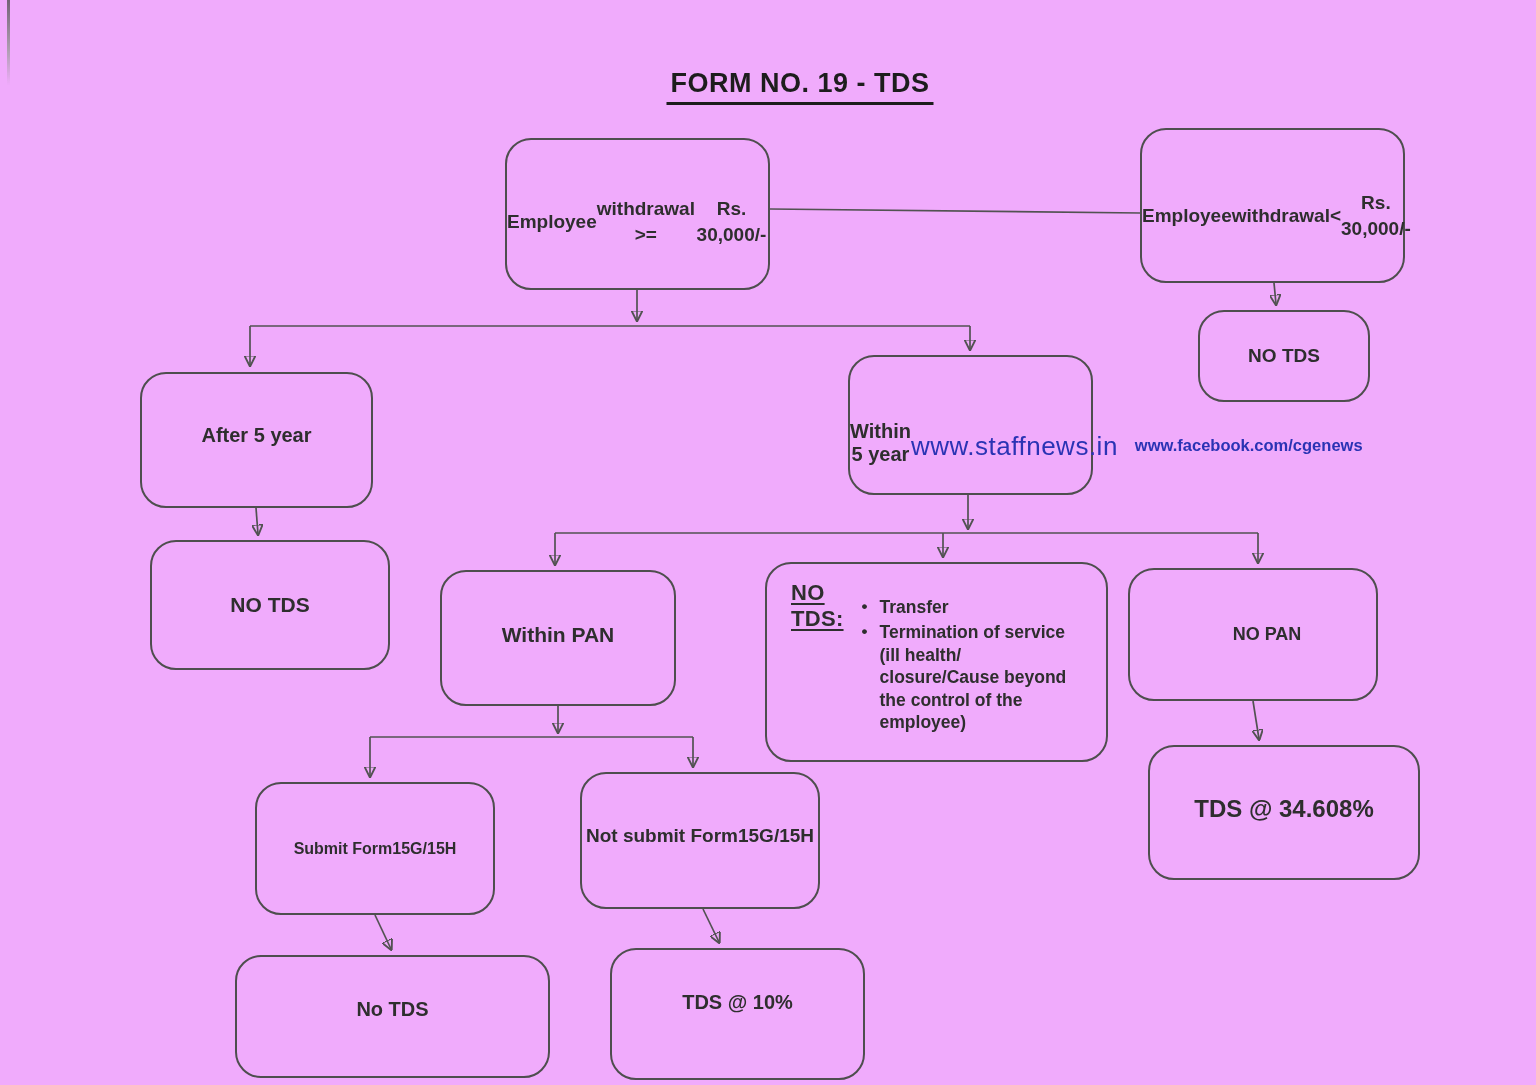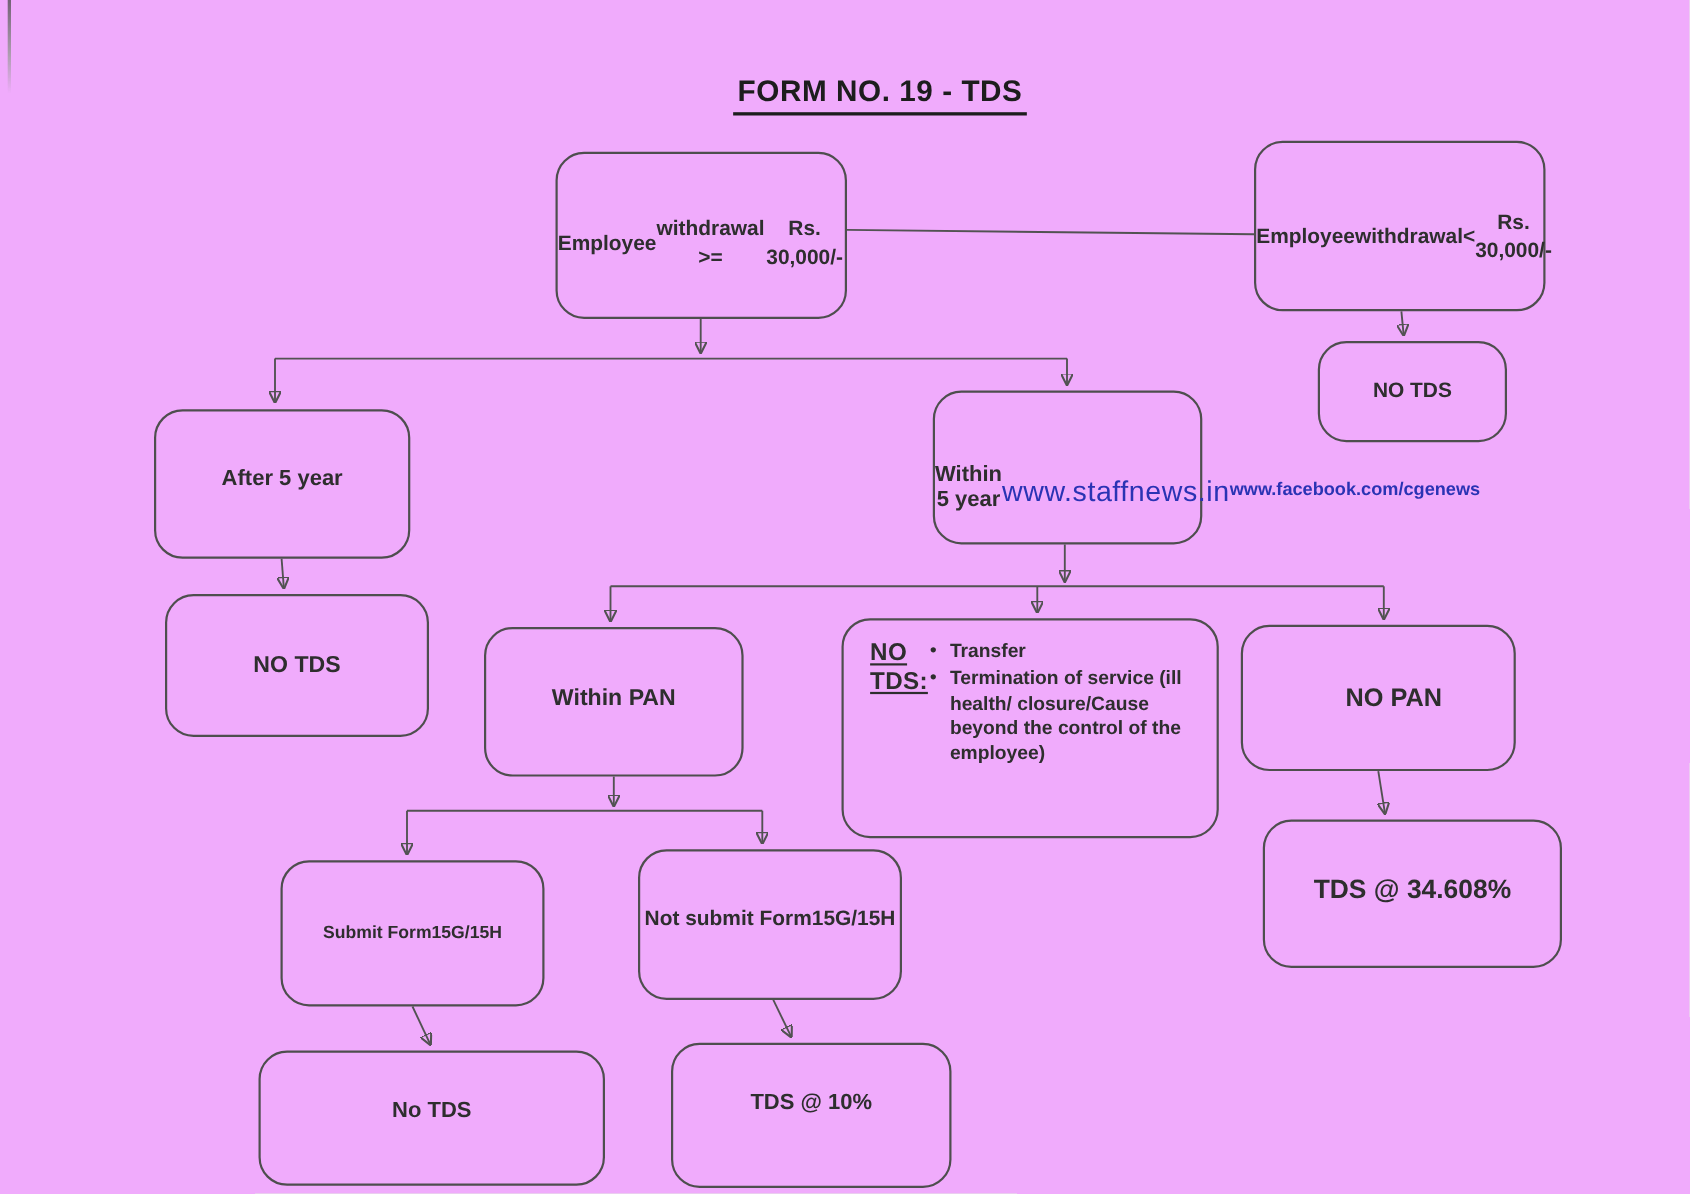--- a/index.html
+++ b/index.html
@@ -37,33 +37,33 @@
   .node .lbl{display:block;}
   .top-align{justify-content:flex-start;}
   .n-a{left:505px;top:138px;width:265px;height:152px;font-size:19px;line-height:1.35;padding-top:16px;}
   .n-b{left:1140px;top:128px;width:265px;height:155px;font-size:19px;line-height:1.35;padding-top:20px;}
   .n-c{left:1198px;top:310px;width:172px;height:92px;font-size:19px;}
   .n-d{left:140px;top:372px;width:233px;height:136px;font-size:20px;padding-bottom:10px;}
   .n-e{left:848px;top:355px;width:245px;height:140px;font-size:20px;padding-top:36px;justify-content:flex-start;}
   .n-f{left:150px;top:540px;width:240px;height:130px;font-size:21px;}
   .n-g{left:440px;top:570px;width:236px;height:136px;font-size:21px;padding-bottom:6px;}
   .n-h{left:765px;top:562px;width:343px;height:200px;align-items:flex-start;justify-content:flex-start;text-align:left;padding:16px 14px 0 24px;}
-  .n-i{left:1128px;top:568px;width:250px;height:133px;font-size:23px;padding-left:28px;}
+  .n-i{left:1128px;top:568px;width:250px;height:133px;font-size:18px;padding-left:28px;}
   .n-j{left:1148px;top:745px;width:272px;height:135px;font-size:24px;padding-bottom:8px;}
   .n-k{left:255px;top:782px;width:240px;height:133px;font-size:16px;line-height:1.85;}
   .n-l{left:580px;top:772px;width:240px;height:137px;font-size:19px;line-height:1.85;padding-bottom:10px;}
   .n-m{left:235px;top:955px;width:315px;height:123px;font-size:20px;padding-bottom:14px;}
   .n-n{left:610px;top:948px;width:255px;height:132px;font-size:20px;padding-bottom:24px;}
   .wm-site{font-size:26px;font-weight:400;letter-spacing:.5px;margin-top:6px;}
-  .wm-fb{font-size:16.5px;font-weight:bold;margin-top:5px;}
+  .wm-fb{font-size:16.5px;font-weight:bold;margin-top:5px;margin-left:17px;}
   .reasons-heading{
     font-size:22px;text-decoration:underline;text-decoration-thickness:2px;
     text-underline-offset:3px;margin-bottom:12px;letter-spacing:.3px;
   }
-  ul.reasons-list{list-style:none;margin:0;padding:0;font-size:17.5px;line-height:1.28;}
+  ul.reasons-list{list-style:none;margin:16px;padding:0;font-size:17.5px;line-height:1.28;}
   ul.reasons-list li{position:relative;padding-left:20px;margin-bottom:3px;}
   ul.reasons-list li::before{
     content:"\2022";position:absolute;left:2px;top:0;font-size:17px;
   }
 </style>
 </head>
 <body>
 
 <div class="page">
 

